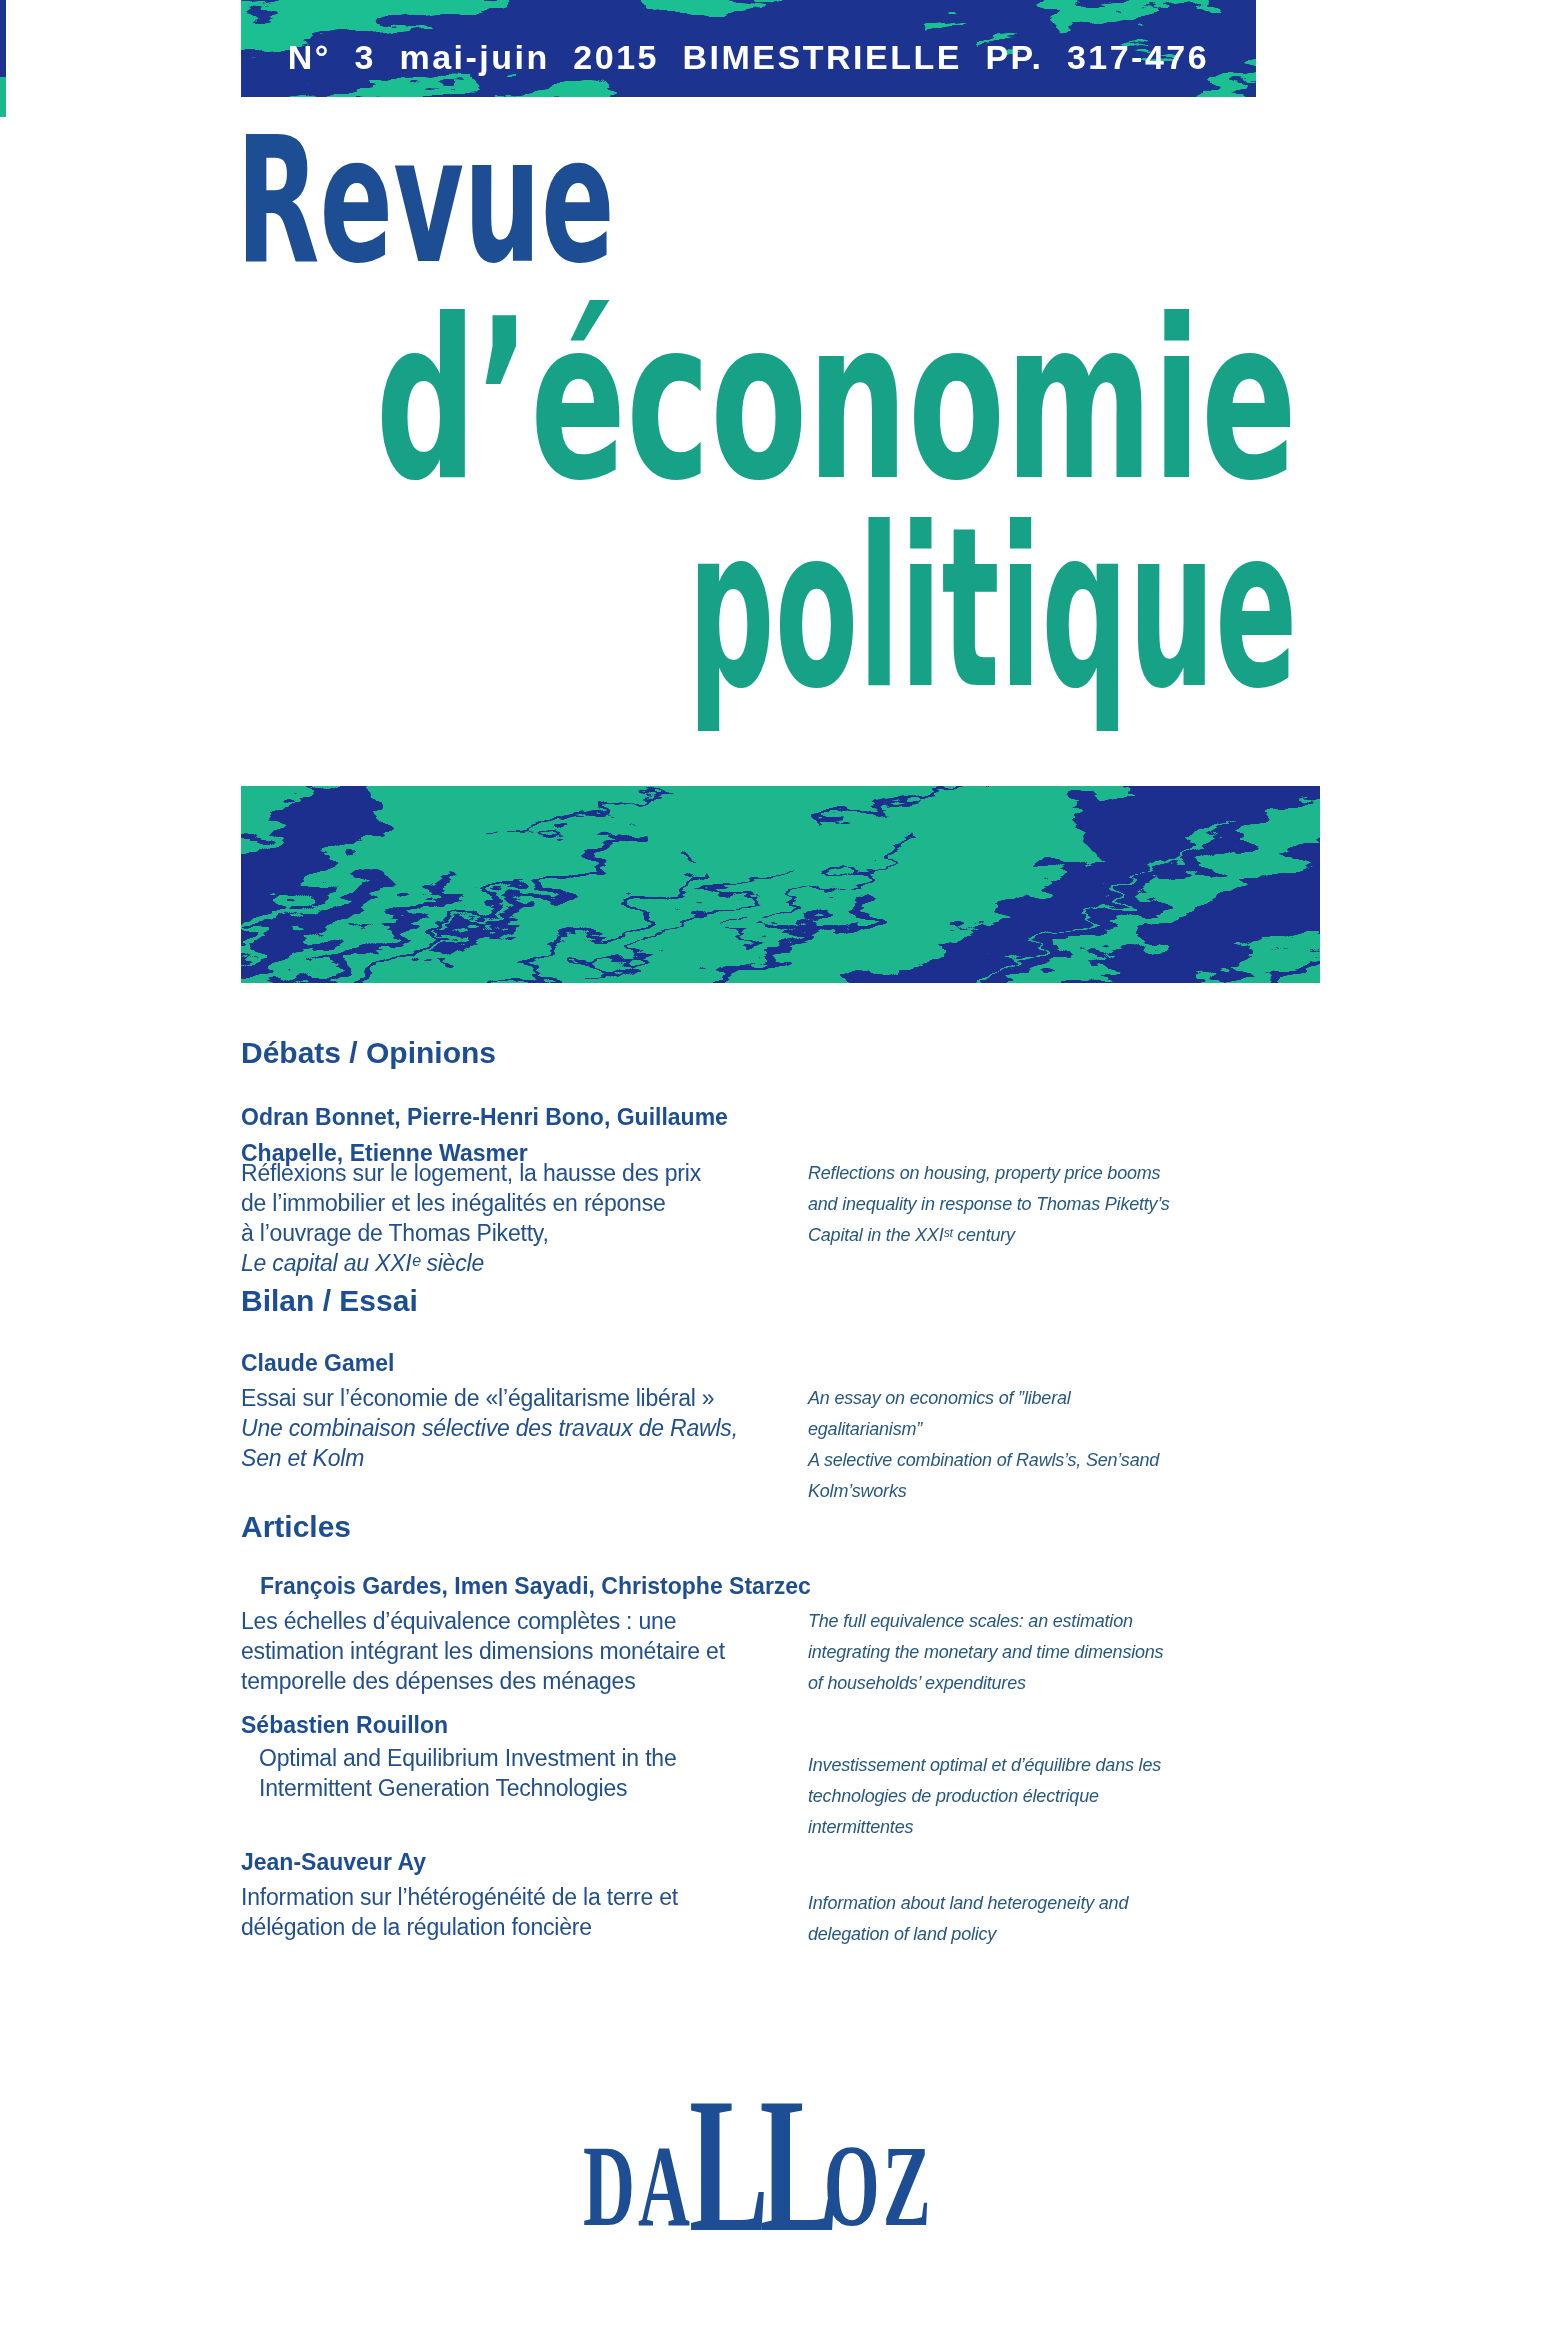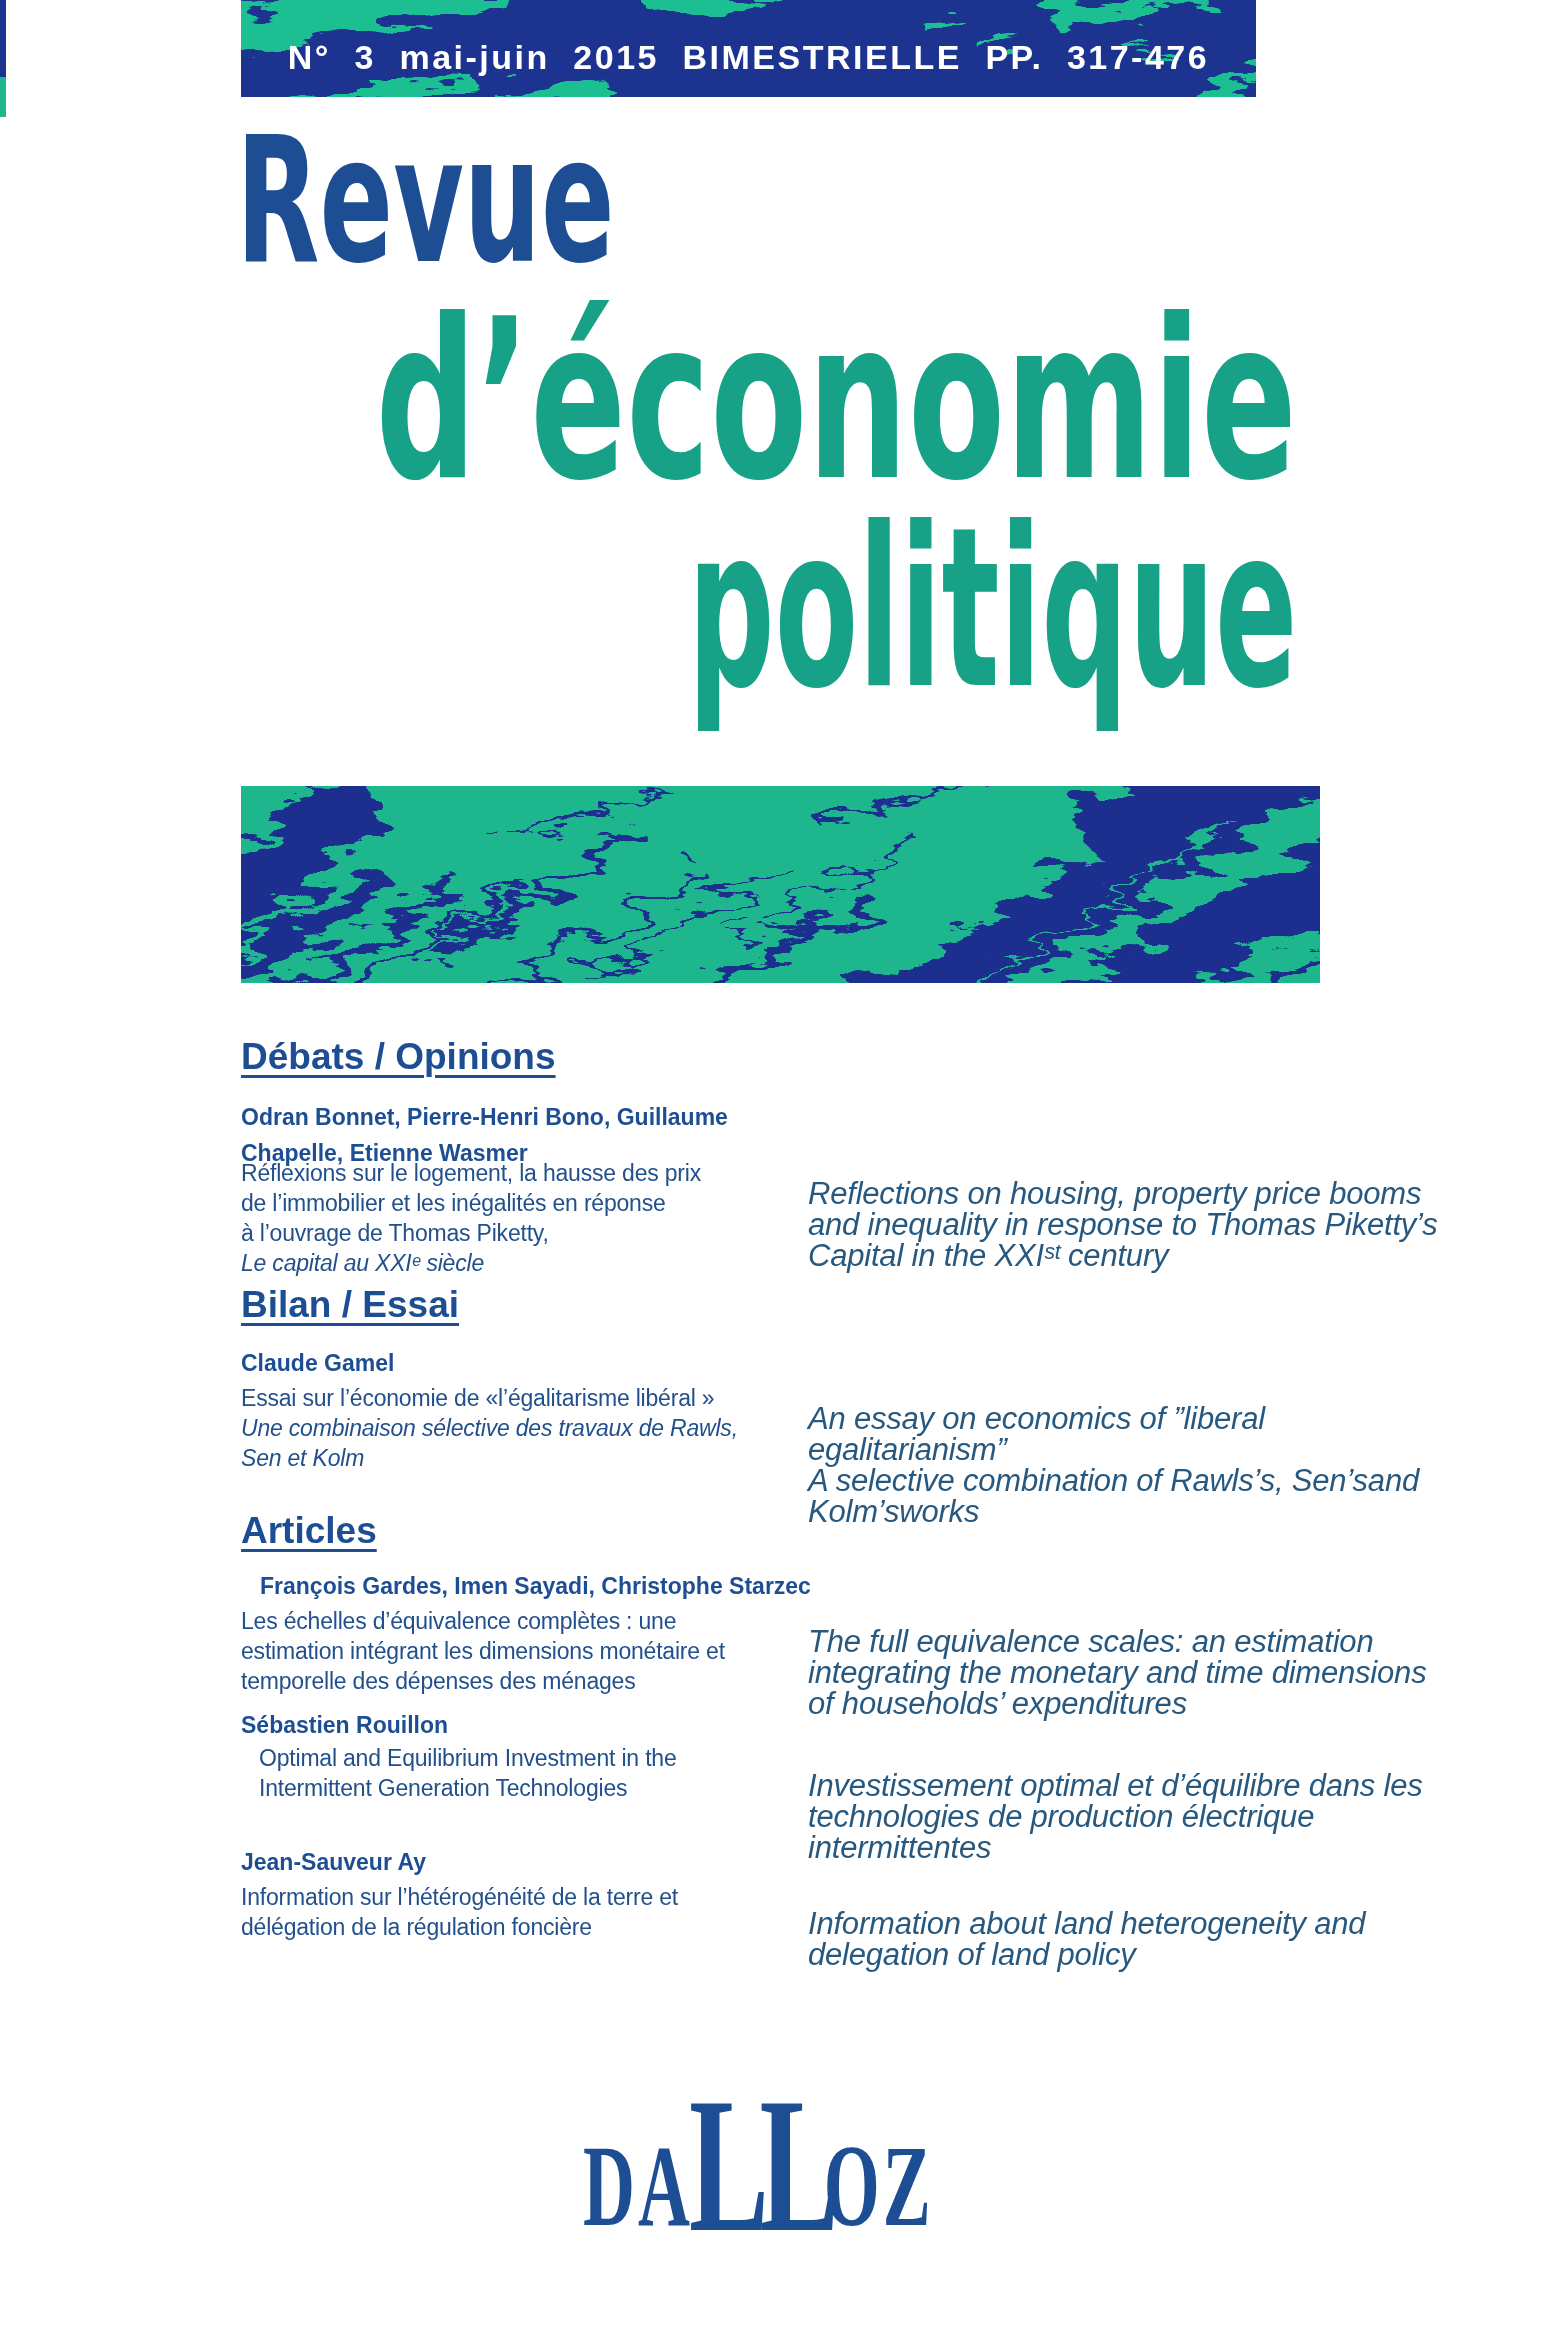--- a/index.html
+++ b/index.html
@@ -32,41 +32,41 @@
   .mast{white-space:nowrap;font-weight:bold;line-height:1;font-family:"DejaVu Sans",sans-serif;}
   .mast-1{left:236px;top:113px;font-size:175px;color:var(--blue);transform:scaleX(0.62);transform-origin:left top;}
   .mast-2{right:264px;top:290px;font-size:221px;color:var(--teal);transform:scaleX(0.64);transform-origin:right top;}
   .mast-3{right:264px;top:498px;font-size:221px;color:var(--teal);transform:scaleX(0.55);transform-origin:right top;}
 
   
   .band{left:241px;top:786px;width:1079px;height:197px;}
   .band svg{position:absolute;left:0;top:0;width:100%;height:100%;}
 
   
-  .heading{color:var(--blue);font-weight:bold;font-size:37px;white-space:nowrap;
-    text-decoration:underline;text-decoration-thickness:2.5px;text-underline-offset:5.8px;}
+  .heading{color:var(--blue);font-weight:bold;font-size:30px;white-space:nowrap;
+    text-decoration-thickness:2.5px;text-underline-offset:5.8px;}
   .h-debats{left:241px;top:1036px;}
   .h-bilan{left:241px;top:1284px;}
   .h-articles{left:241px;top:1510px;}
 
   .authors{color:var(--blue);font-weight:bold;font-size:23px;line-height:36px;}
   .a1{left:241px;top:1099px;}
   .a2{left:241px;top:1345px;}
   .a3{left:241px;top:1568px;margin-left:19px;}
   .a4{left:241px;top:1707px;}
   .a5{left:241px;top:1844px;}
 
   .entry-title{color:var(--body-blue);font-size:23px;line-height:30px;letter-spacing:-0.2px;}
   .t1{left:241px;top:1158px;}
   .t2{left:241px;top:1383px;}
   .t3{left:241px;top:1606px;}
   .t4{left:259px;top:1743px;}
   .t5{left:241px;top:1882px;}
 
-  .translation{color:var(--trans-blue);font-size:31px;line-height:31px;font-style:italic;letter-spacing:-0.2px;margin-top:20px;}
+  .translation{color:var(--trans-blue);font-size:18px;line-height:31px;font-style:italic;letter-spacing:-0.2px;}
   .r1{left:808px;top:1158px;}
   .r2{left:808px;top:1383px;}
   .r3{left:808px;top:1606px;}
   .r4{left:808px;top:1750px;}
   .r5{left:808px;top:1888px;}
 
   .line{display:block;white-space:nowrap;}
   .it{font-style:italic;}
 
   

